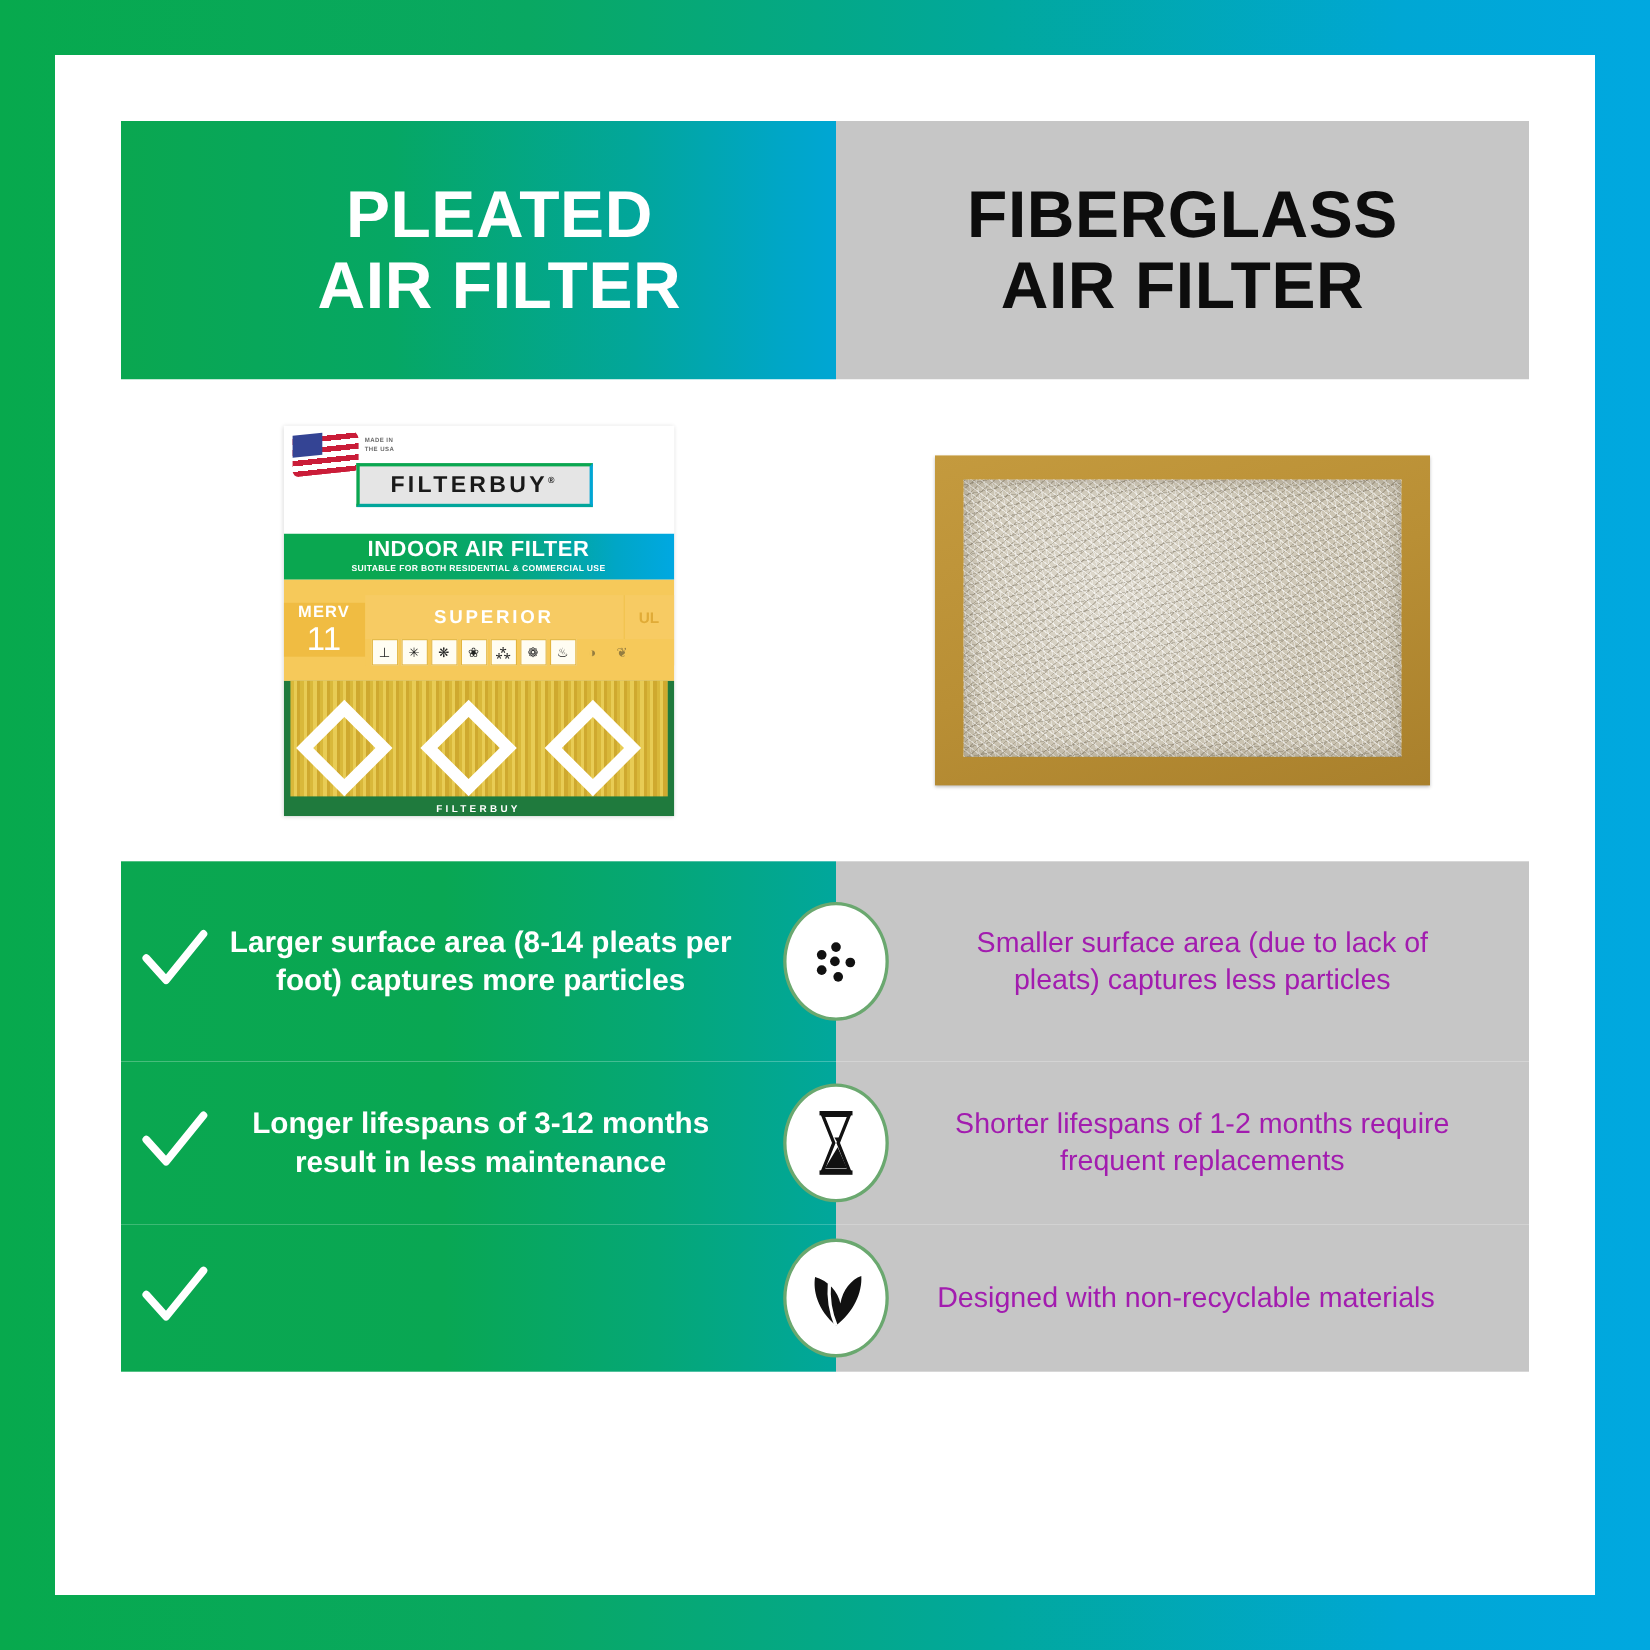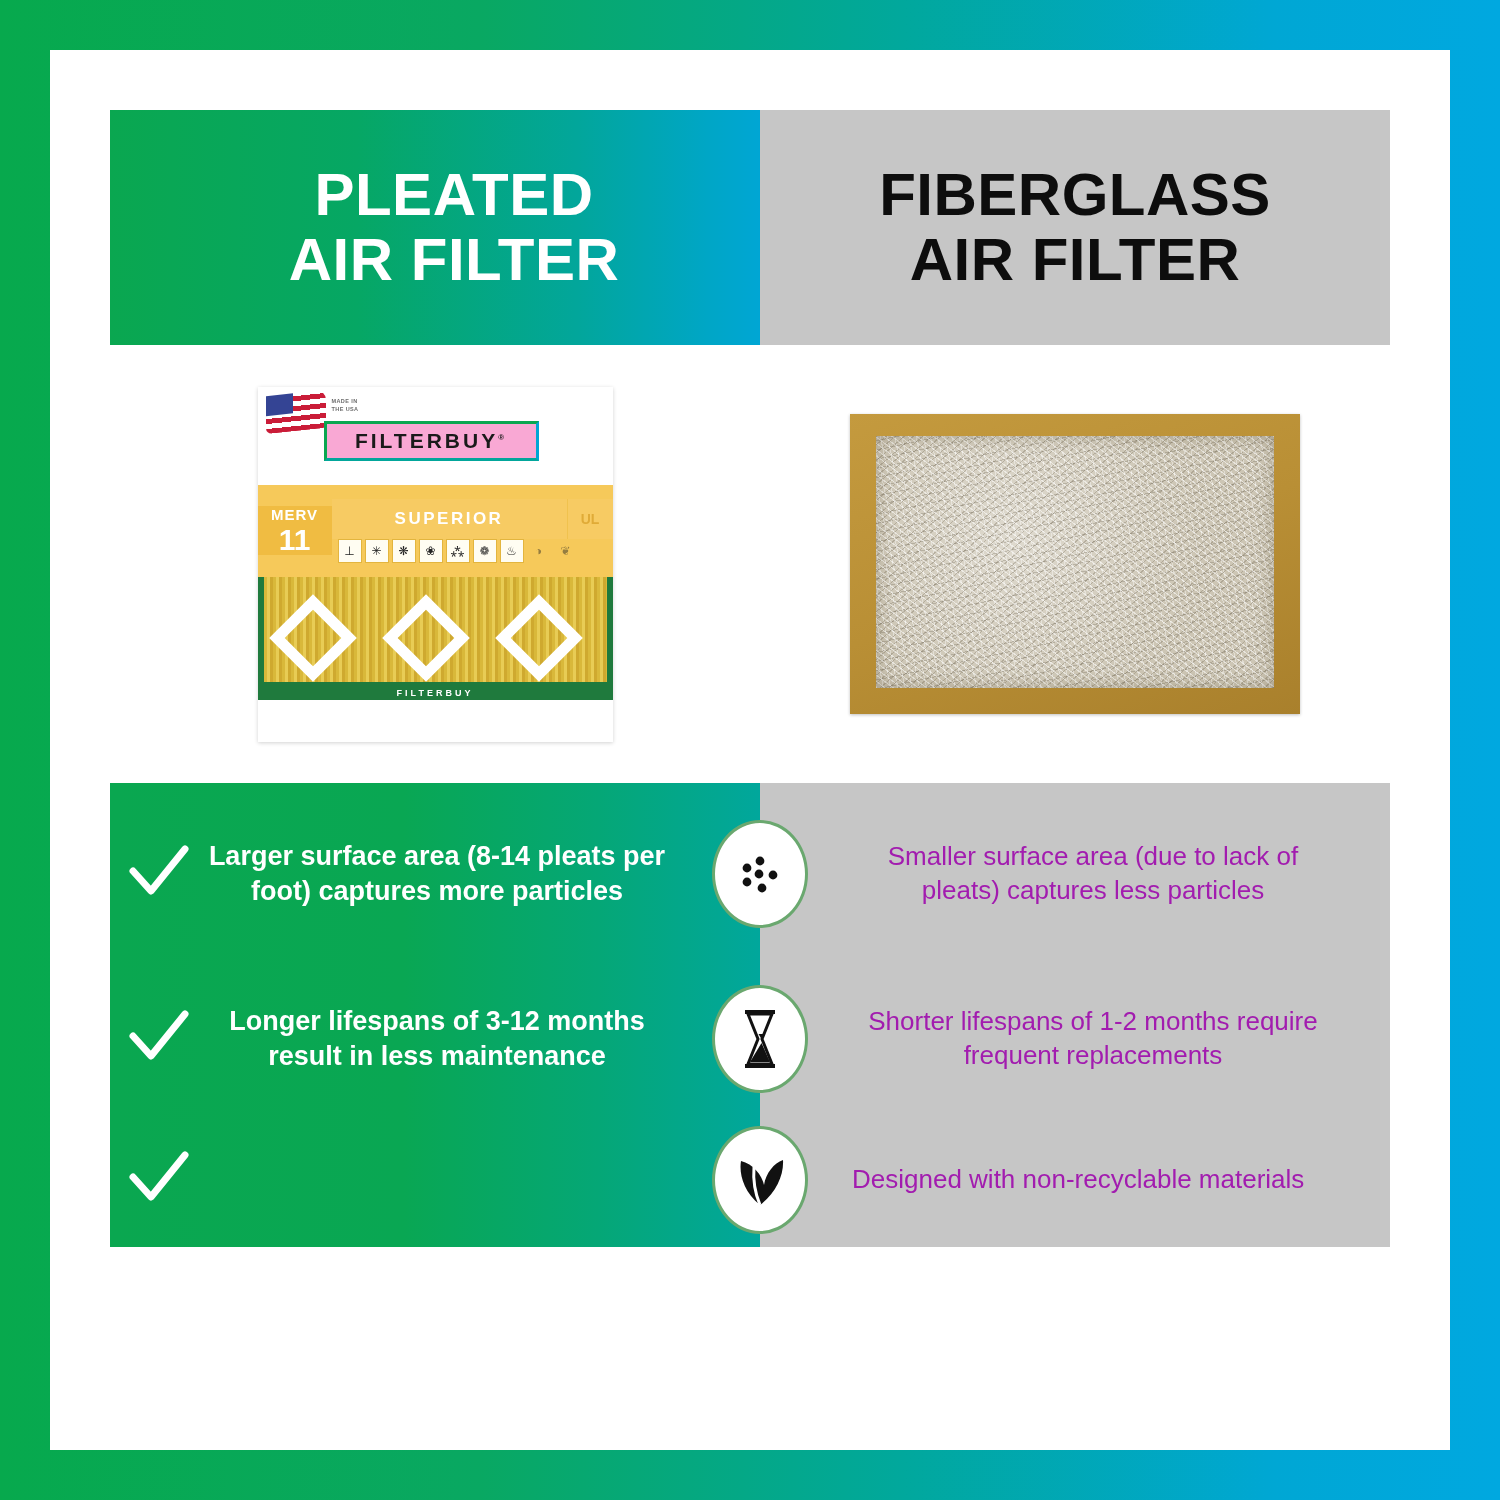--- a/index.html
+++ b/index.html
@@ -92,42 +92,42 @@
     font-size: 5.5px; font-weight: 700; color:#6b6b6b; line-height:1.5;
     letter-spacing:.4px; white-space: pre-line;
   }
   .fb-logo {
     position: absolute; left: 66px; top: 34px;
     width: 215px; height: 40px;
     border: 3px solid #0aa750;
     border-right-color: #00a6d4;
     border-bottom-color: #02a69b;
     display:flex; align-items:center; justify-content:center;
-    background:#f9a8d4;
+    background:#e5e5e5;
   }
   .fb-logo-text {
     font-size: 21px; font-weight: 900; letter-spacing: 3px; color:#1a1a1a;
   }
   .fb-logo-text sup { font-size:8px; vertical-align: super; }
 
   .fb-band {
     height: 42px;
     background: linear-gradient(90deg,#0aa750 0%, #0aa750 22%, #06a770 55%, #00a6c6 85%, #00a8e2 100%);
     color:#fff; text-align:center; padding-top:4px;
   }
   .fb-band-1 { font-size: 20px; font-weight: 900; letter-spacing:.5px; line-height:1.05;}
   .fb-band-2 { font-size: 7.8px; font-weight: 800; letter-spacing:.3px; margin-top:2px;}
 
   .fb-merv-row { display:flex; height: 92px; background:#f6c95a;align-items:center; }
   .fb-merv {
     width: 74px; background:#f0bc42; color:#fff;
     display:flex; flex-direction:column; align-items:center; justify-content:center;
   }
   .fb-merv-label { font-size: 15px; font-weight:900; letter-spacing:1px; }
-  .fb-merv-num   { font-size: 30px; font-weight:700; line-height:1; margin-top:2px;}
+  .fb-merv-num   { font-size: 30px; font-weight:400; line-height:1; margin-top:2px;}
   .fb-merv-right { flex:1; display:flex; flex-direction:column; }
   .fb-sup-row { height: 40px; display:flex; align-items:center; background:#f7cb63;}
   .fb-sup-text {
     flex:1; text-align:center; color:#fff; font-size:17px; font-weight:900; letter-spacing:2.5px;
   }
   .fb-ul {
     width: 46px; height: 100%; display:flex; align-items:center; justify-content:center;
     color:#e0ab37; font-size: 14px; font-weight:700;
     border-left: 1px solid #f0c24e;
   }
@@ -248,20 +248,24 @@
 
           <div class="fb-top">
             <div class="fb-flag"></div>
             <div class="fb-madein">MADE IN
 THE USA</div>
             <div class="fb-logo">
               <div class="fb-logo-text">FILTERBUY<sup>®</sup></div>
             </div>
           </div>
 
+          <div class="fb-band">
+            <div class="fb-band-1">INDOOR AIR FILTER</div>
+            <div class="fb-band-2">SUITABLE FOR BOTH RESIDENTIAL &amp; COMMERCIAL USE</div>
+          </div>
 
           <div class="fb-merv-row">
             <div class="fb-merv">
               <div class="fb-merv-label">MERV</div>
               <div class="fb-merv-num">11</div>
             </div>
             <div class="fb-merv-right">
               <div class="fb-sup-row">
                 <div class="fb-sup-text">SUPERIOR</div>
                 <div class="fb-ul">UL</div>

